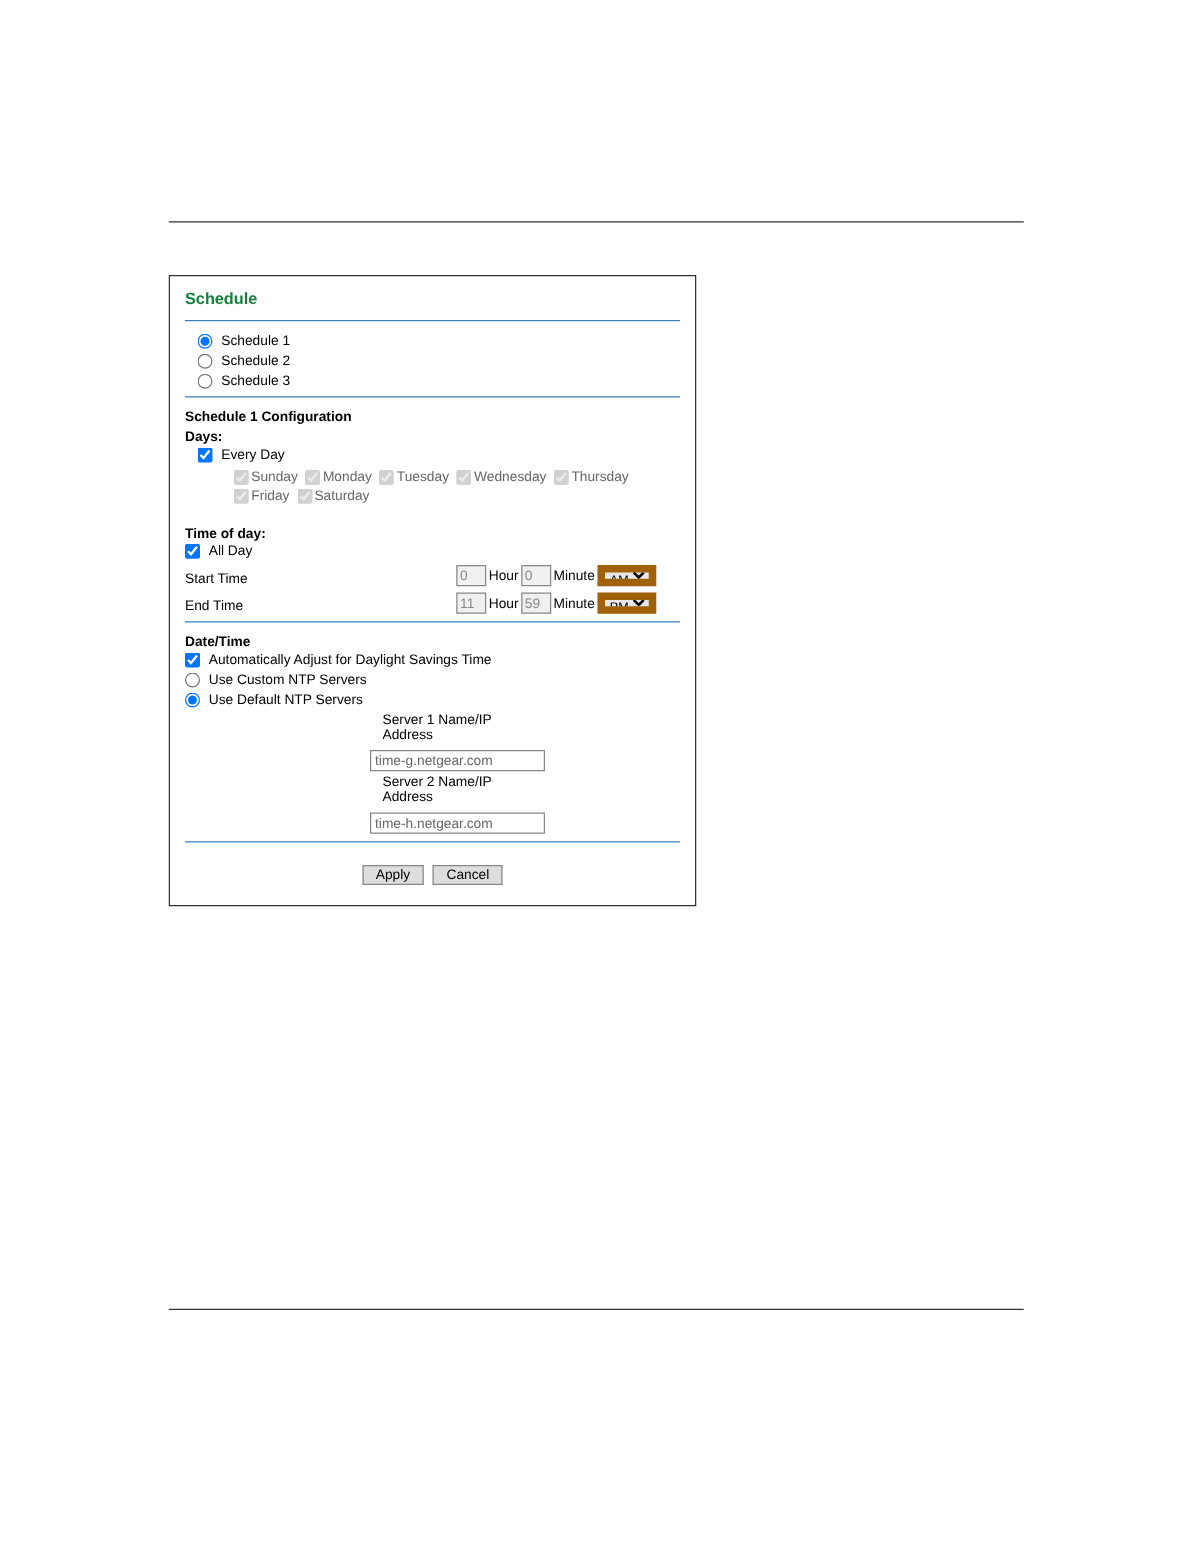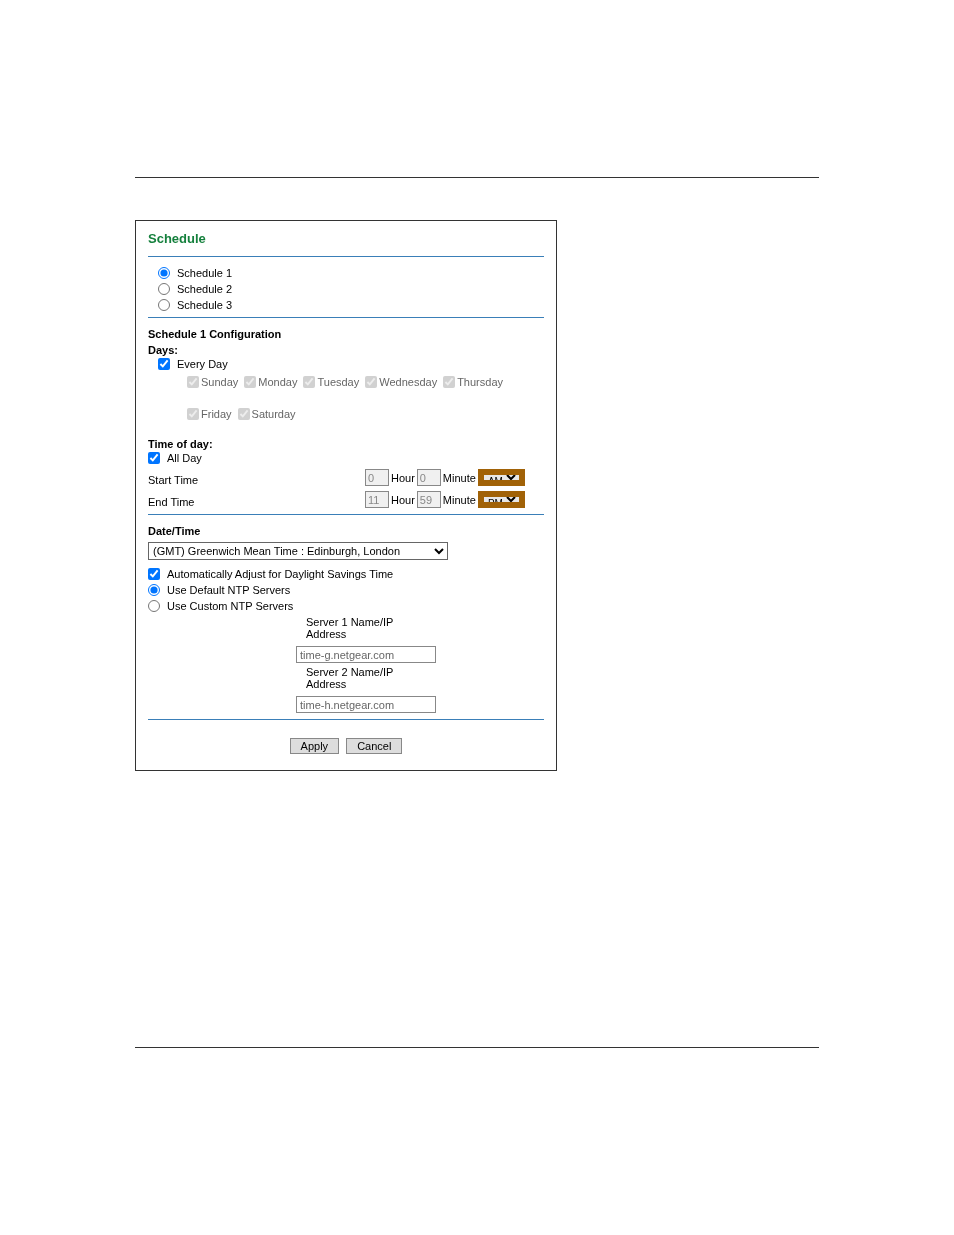--- a/index.html
+++ b/index.html
@@ -67,21 +67,21 @@
   }
   .section-heading {
     font-weight: bold;
     margin: 4px 0 2px 0;
   }
   .days-row {
     margin: 6px 0 6px 10px;
     display: flex;
     align-items: flex-start;
     flex-wrap: wrap;
-    gap: 20px 4px;
+    gap: 3px 4px;
     padding-left: 29px;
   }
   .days-row .day {
     display: inline-flex;
     align-items: center;
     margin-right: 2px;
     color: #666;
   }
   .days-row input[type=checkbox] {
     margin: 0 2px 0 0;
@@ -264,36 +264,33 @@
               <option>PM</option>
             </select>
           </span>
         </div>
       </div>
 
       <hr class="hr-blue">
 
       <div class="section-heading">Date/Time</div>
 
-      <select class="tz-select">
-        <option>(GMT) Greenwich Mean Time : Edinburgh, London</option>
-      </select>
 
       <div class="check-row" style="margin-left:0">
         <input type="checkbox" checked="" style="">
         <span>Automatically Adjust for Daylight Savings Time</span>
       </div>
 
       <div class="radio-row" style="margin-left:0">
+        <input type="radio" name="ntp" style="">
+        <span>Use Custom NTP Servers</span>
+      </div>
+      <div class="radio-row" style="margin-left:0">
         <input type="radio" name="ntp" checked="" style="">
         <span>Use Default NTP Servers</span>
-      </div>
-      <div class="radio-row" style="margin-left:0">
-        <input type="radio" name="ntp" style="">
-        <span>Use Custom NTP Servers</span>
       </div>
 
       <div class="ntp-row">
         <span class="lbl">Server 1 Name/IP Address</span>
         <input class="text-input" value="time-g.netgear.com" style="">
       </div>
       <div class="ntp-row">
         <span class="lbl">Server 2 Name/IP Address</span>
         <input class="text-input" value="time-h.netgear.com" style="">
       </div>

